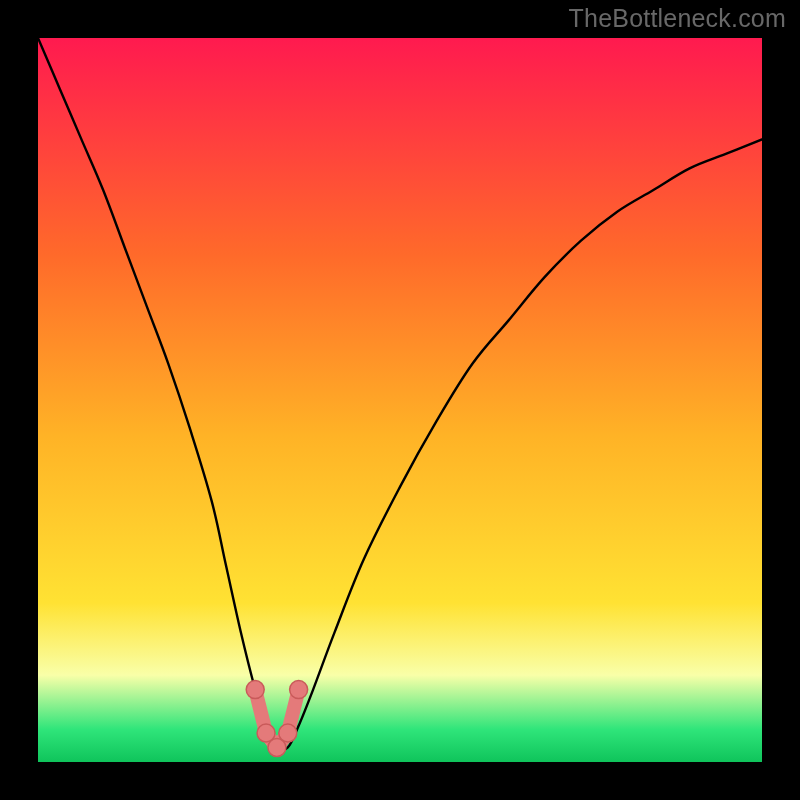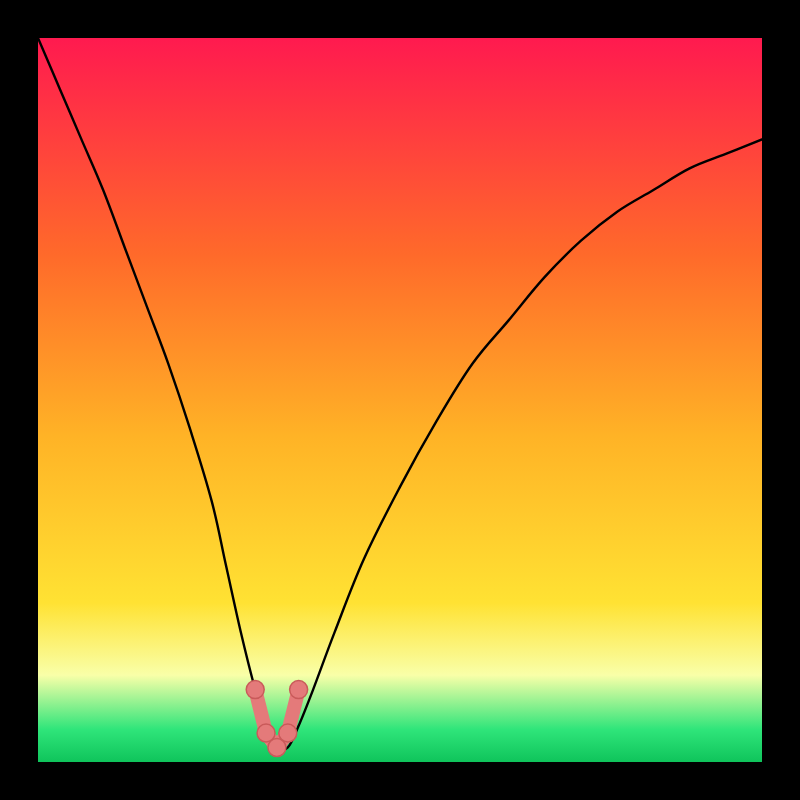--- a/index.html
+++ b/index.html
@@ -39,20 +39,21 @@
   .plot svg {
     display: block;
     width: 724px;
     height: 724px;
   }
 </style>
 </head>
 <body>
 
 <div class="frame">
+  <div class="watermark">TheBottleneck.com</div>
 
   <div class="plot">
     <svg viewBox="0 0 724 724">
       <defs>
         <linearGradient id="bg-grad" x1="0" y1="0" x2="0" y2="1">
           <stop offset="0" stop-color="#ff1a4f"></stop>
           <stop offset="0.30" stop-color="#ff6a2a"></stop>
           <stop offset="0.55" stop-color="#ffb326"></stop>
           <stop offset="0.78" stop-color="#ffe233"></stop>
           <stop offset="0.88" stop-color="#f9ffa8"></stop>

